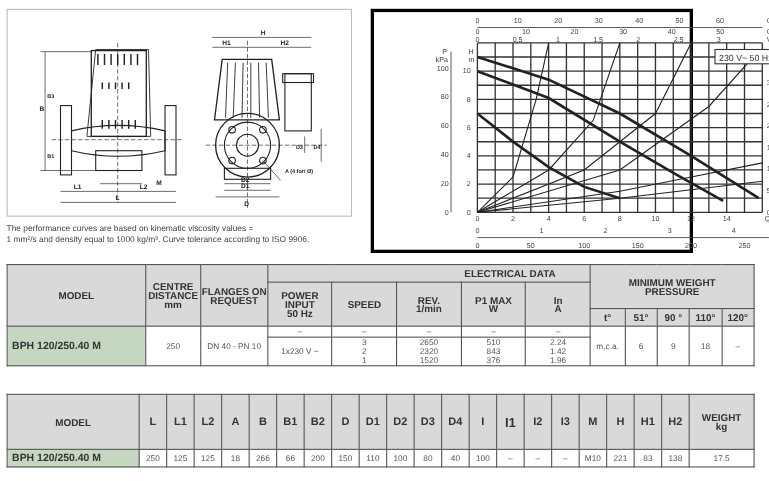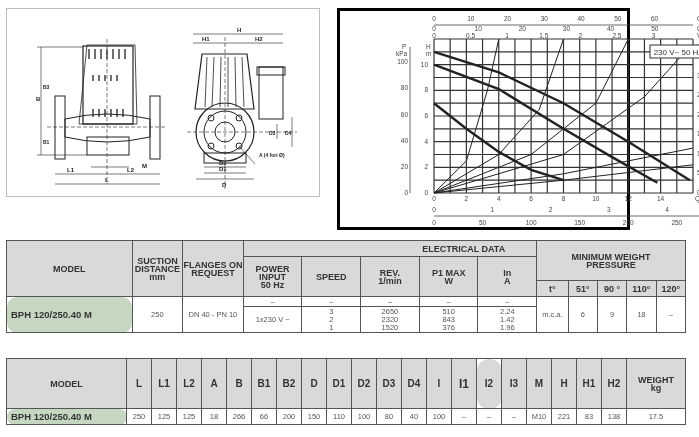--- a/index.html
+++ b/index.html
@@ -31,21 +31,21 @@
   }
   table.spec th {
     background: #d9d9d9; font-weight: bold; font-size: 9px; color: #333;
     line-height: 10px;
   }
   table.spec td {
     font-size: 7.5px; color: #555; background: #fff;
   }
   table.spec td.model {
     background: #c5d7c0; font-weight: bold; font-size: 9.5px; color: #333;
-    text-align: left; padding-left: 4px; border-radius: 10px;
+    text-align: left; padding-left: 4px;
   }
   .stack span { display: block; line-height: 8px; }
   #t1 { left: 6px; top: 240px; width: 680px; height: 66px; }
   #t2 { left: 6px; top: 358px; width: 680px; height: 66px; }
   svg text { font-family: "Liberation Sans", sans-serif; }
 </style>
 </head>
 <body>
 
 <div class="drawing-box">
@@ -132,20 +132,22 @@
       <text x="212" y="162">D1</text>
       <text x="215" y="178">D</text>
       <text x="262" y="126" font-size="5">D3</text>
       <text x="278" y="126" font-size="5">D4</text>
       <text x="252" y="148" font-size="5">A (4 fori Ø)</text>
     </g>
   </svg>
 </div>
 
 <div class="note">
+  <span>The performance curves are based on kinematic viscosity values =</span>
+  <span>1 mm²/s and density equal to 1000 kg/m³. Curve tolerance according to ISO 9906.</span>
 </div>
 
 <div class="chart-box">
   <svg id="chart-svg" width="350" height="222" viewBox="0 0 350 222">
     <g id="grid" stroke="#333" stroke-width="1.2">
         <line x1="46" x2="46" y1="28" y2="182"></line>
         <line x1="62.1875" x2="62.1875" y1="28" y2="182"></line>
         <line x1="78.375" x2="78.375" y1="28" y2="182"></line>
         <line x1="94.5625" x2="94.5625" y1="28" y2="182"></line>
         <line x1="110.75" x2="110.75" y1="28" y2="182"></line>
@@ -270,21 +272,21 @@
       <text id="legend-text" x="290" y="44" font-size="8" text-anchor="middle" fill="#333">230 V~ 50 Hz</text>
     </g>
   </svg>
 </div>
 
 <table class="spec" id="t1">
   <tbody>
       <tr style="height:16px">
     <th rowspan="3" style="width:120px">MODEL</th>
     <th rowspan="3" style="width:48px" class="stack">
-      <span>SUCTION</span>
+      <span>CENTRE</span>
           <span>DISTANCE</span>
           <span>mm</span>
     </th>
     <th rowspan="3" style="width:58px" class="stack">
       <span>FLANGES ON</span>
           <span>REQUEST</span>
     </th>
     <th colspan="5" style="text-align:right;padding-right:31px">ELECTRICAL DATA</th>
     <th colspan="5" rowspan="2" class="stack">
       <span>MINIMUM WEIGHT</span>
@@ -369,21 +371,21 @@
         <th style="width: 25px; font-size: 10px;">B</th>
         <th style="width: 25px; font-size: 10px;">B1</th>
         <th style="width: 25px; font-size: 10px;">B2</th>
         <th style="width: 25px; font-size: 10px;">D</th>
         <th style="width: 25px; font-size: 10px;">D1</th>
         <th style="width: 25px; font-size: 10px;">D2</th>
         <th style="width: 25px; font-size: 10px;">D3</th>
         <th style="width: 25px; font-size: 10px;">D4</th>
         <th style="width: 25px; font-size: 10px;">I</th>
         <th style="width: 25px; font-size: 12px;">I1</th>
-        <th style="width: 25px; font-size: 10px; border-radius: 12px;">I2</th>
+        <th style="width: 25px; font-size: 10px;">I2</th>
         <th style="width: 25px; font-size: 10px;">I3</th>
         <th style="width: 25px; font-size: 10px;">M</th>
         <th style="width: 25px; font-size: 10px;">H</th>
         <th style="width: 25px; font-size: 10px;">H1</th>
         <th style="width: 25px; font-size: 10px;">H2</th>
         <th class="stack">
           <span>WEIGHT</span>
           <span>kg</span>
         </th>
       </tr>

